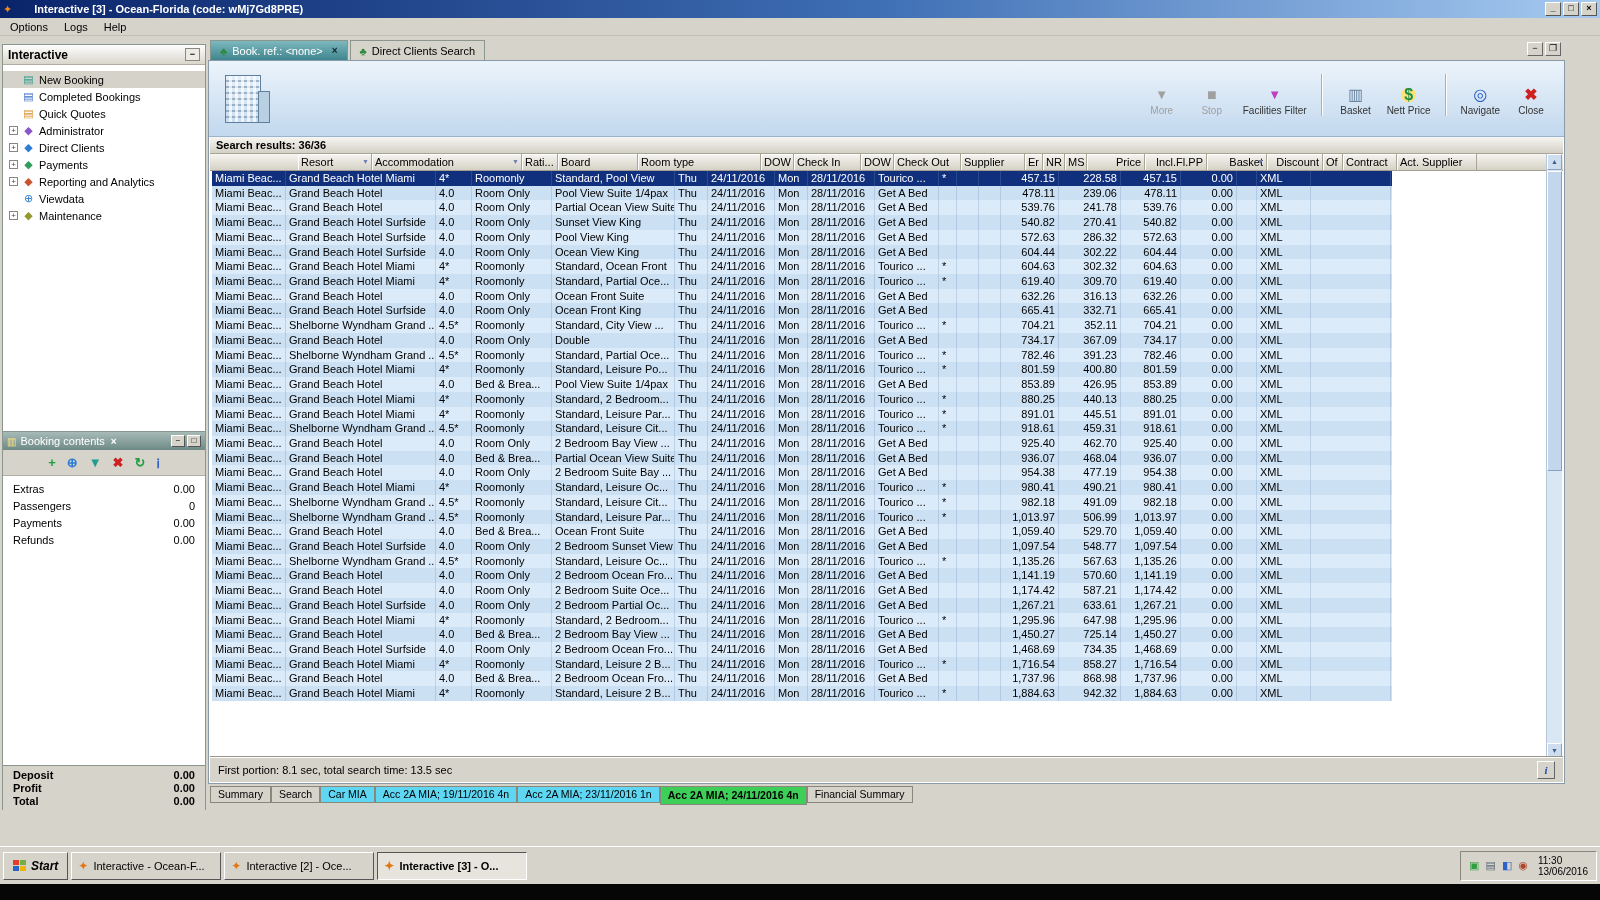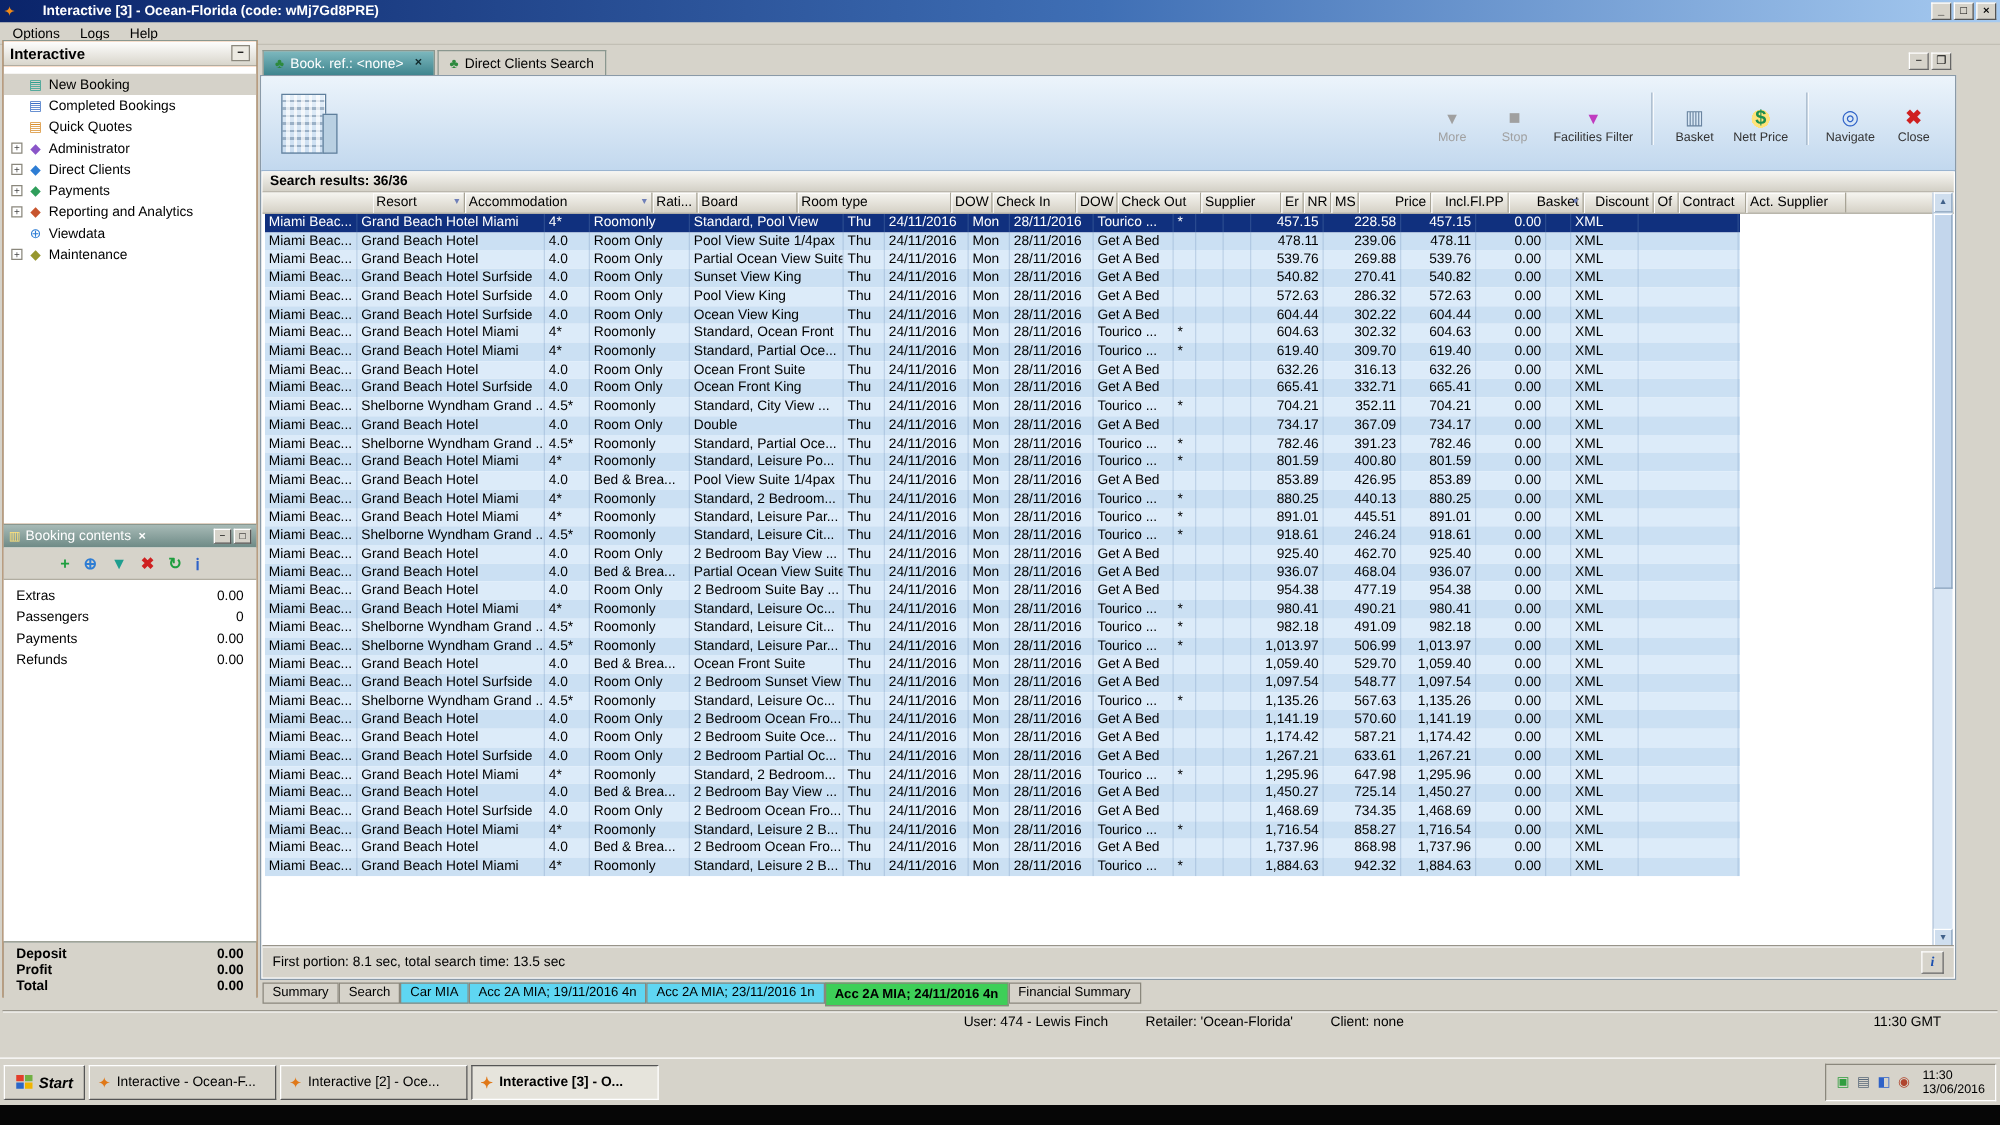--- a/index.html
+++ b/index.html
@@ -10,21 +10,21 @@
   
   .titlebar{position:absolute;left:0;top:0;width:1600px;height:18px;background:linear-gradient(to right,#0a246a,#3f6fb5 55%,#a6caf0);color:#fff;display:flex;align-items:center;padding:0 3px;}
   .app-icon{color:#f08a18;font-size:11px;margin-right:2px;}
   .title-text{font-weight:bold;font-size:11px;margin-left:20px;}
   .win-btns{margin-left:auto;display:flex;gap:2px;}
   .wbtn{width:16px;height:14px;background:#d6d3ca;border:1px solid;border-color:#fff #555 #555 #fff;font-size:9px;line-height:11px;text-align:center;color:#000;font-weight:bold;}
   .menubar{position:absolute;left:0;top:18px;width:1600px;height:18px;background:#d6d3ca;display:flex;align-items:center;padding-left:2px;border-bottom:1px solid #c2bfb5;}
   .menu-item{padding:2px 8px;}
 
   
-  .leftpanel{position:absolute;left:2px;top:32px;width:204px;height:766px;background:#f97316;border:1px solid #8a978f;}
+  .leftpanel{position:absolute;left:2px;top:44px;width:204px;height:766px;background:#0369a1;border:1px solid #8a978f;}
   .nav-title{height:20px;background:linear-gradient(#fefefe,#d9d6cc);border-bottom:1px solid #b1ada1;display:flex;align-items:center;padding:0 5px;font-weight:bold;font-size:12px;}
   .collapse-btn{margin-left:auto;width:15px;height:13px;border:1px solid #8a877c;background:#eceae2;line-height:10px;text-align:center;font-size:9px;}
   .nav-tree{height:366px;background:#fff;padding-top:6px;overflow:hidden;}
   .tree-item{display:flex;align-items:center;height:17px;padding-left:6px;gap:4px;}
   .tree-item.sel{background:#d5d2c9;}
   .expander{width:9px;height:9px;border:1px solid #8a877c;background:#fff;font-size:8px;line-height:7px;text-align:center;color:#444;flex:0 0 9px;}
   .expander.hidden{visibility:hidden;}
   .tree-icon{width:13px;font-size:11px;text-align:center;}
   .tree-label{font-size:11px;white-space:nowrap;}
 
@@ -374,21 +374,21 @@
             <div class="gcell c4">Partial Ocean View Suite</div>
             <div class="gcell c5">Thu</div>
             <div class="gcell c6">24/11/2016</div>
             <div class="gcell c7">Mon</div>
             <div class="gcell c8">28/11/2016</div>
             <div class="gcell c9">Get A Bed</div>
             <div class="gcell c10"></div>
             <div class="gcell c11"></div>
             <div class="gcell c12"></div>
             <div class="gcell c13 num">539.76</div>
-            <div class="gcell c14 num">269.88</div>
+            <div class="gcell c14 num">241.78</div>
             <div class="gcell c15 num">539.76</div>
             <div class="gcell c16 num">0.00</div>
             <div class="gcell c17"></div>
             <div class="gcell c18">XML</div>
             <div class="gcell c19"></div>
           </div>
           <div class="grow odd">
             <div class="gcell c0">Miami Beac...</div>
             <div class="gcell c1">Grand Beach Hotel Surfside</div>
             <div class="gcell c2">4.0</div>
@@ -704,21 +704,21 @@
             <div class="gcell c4">Standard, Leisure Cit...</div>
             <div class="gcell c5">Thu</div>
             <div class="gcell c6">24/11/2016</div>
             <div class="gcell c7">Mon</div>
             <div class="gcell c8">28/11/2016</div>
             <div class="gcell c9">Tourico ...</div>
             <div class="gcell c10">*</div>
             <div class="gcell c11"></div>
             <div class="gcell c12"></div>
             <div class="gcell c13 num">918.61</div>
-            <div class="gcell c14 num">246.24</div>
+            <div class="gcell c14 num">459.31</div>
             <div class="gcell c15 num">918.61</div>
             <div class="gcell c16 num">0.00</div>
             <div class="gcell c17"></div>
             <div class="gcell c18">XML</div>
             <div class="gcell c19"></div>
           </div>
           <div class="grow even">
             <div class="gcell c0">Miami Beac...</div>
             <div class="gcell c1">Grand Beach Hotel</div>
             <div class="gcell c2">4.0</div>
@@ -1132,28 +1132,20 @@
         <div class="btab">Summary</div>
         <div class="btab">Search</div>
         <div class="btab" style="background: rgb(95, 214, 242);">Car MIA</div>
         <div class="btab" style="background: rgb(95, 214, 242);">Acc 2A MIA; 19/11/2016 4n</div>
         <div class="btab" style="background: rgb(95, 214, 242);">Acc 2A MIA; 23/11/2016 1n</div>
         <div class="btab active" style="background: rgb(62, 207, 88);">Acc 2A MIA; 24/11/2016 4n</div>
         <div class="btab">Financial Summary</div>
       </div>
   </div>
 
-  <div class="statusbar">
-    <span class="sb-group">
-      <span>User: 474 - Lewis Finch</span>
-      <span>Retailer: 'Ocean-Florida'</span>
-      <span>Client: none</span>
-    </span>
-    <span class="sb-right">11:30 GMT</span>
-  </div>
 
   <div class="taskbar">
     <div class="start-btn">
       <span class="flag"></span>
       <span>Start</span>
     </div>
     <span id="task-btns" style="display:flex;gap:3px;">
         <div class="task-btn">
           <span class="task-icon">✦</span>
           <span>Interactive - Ocean-F...</span>

